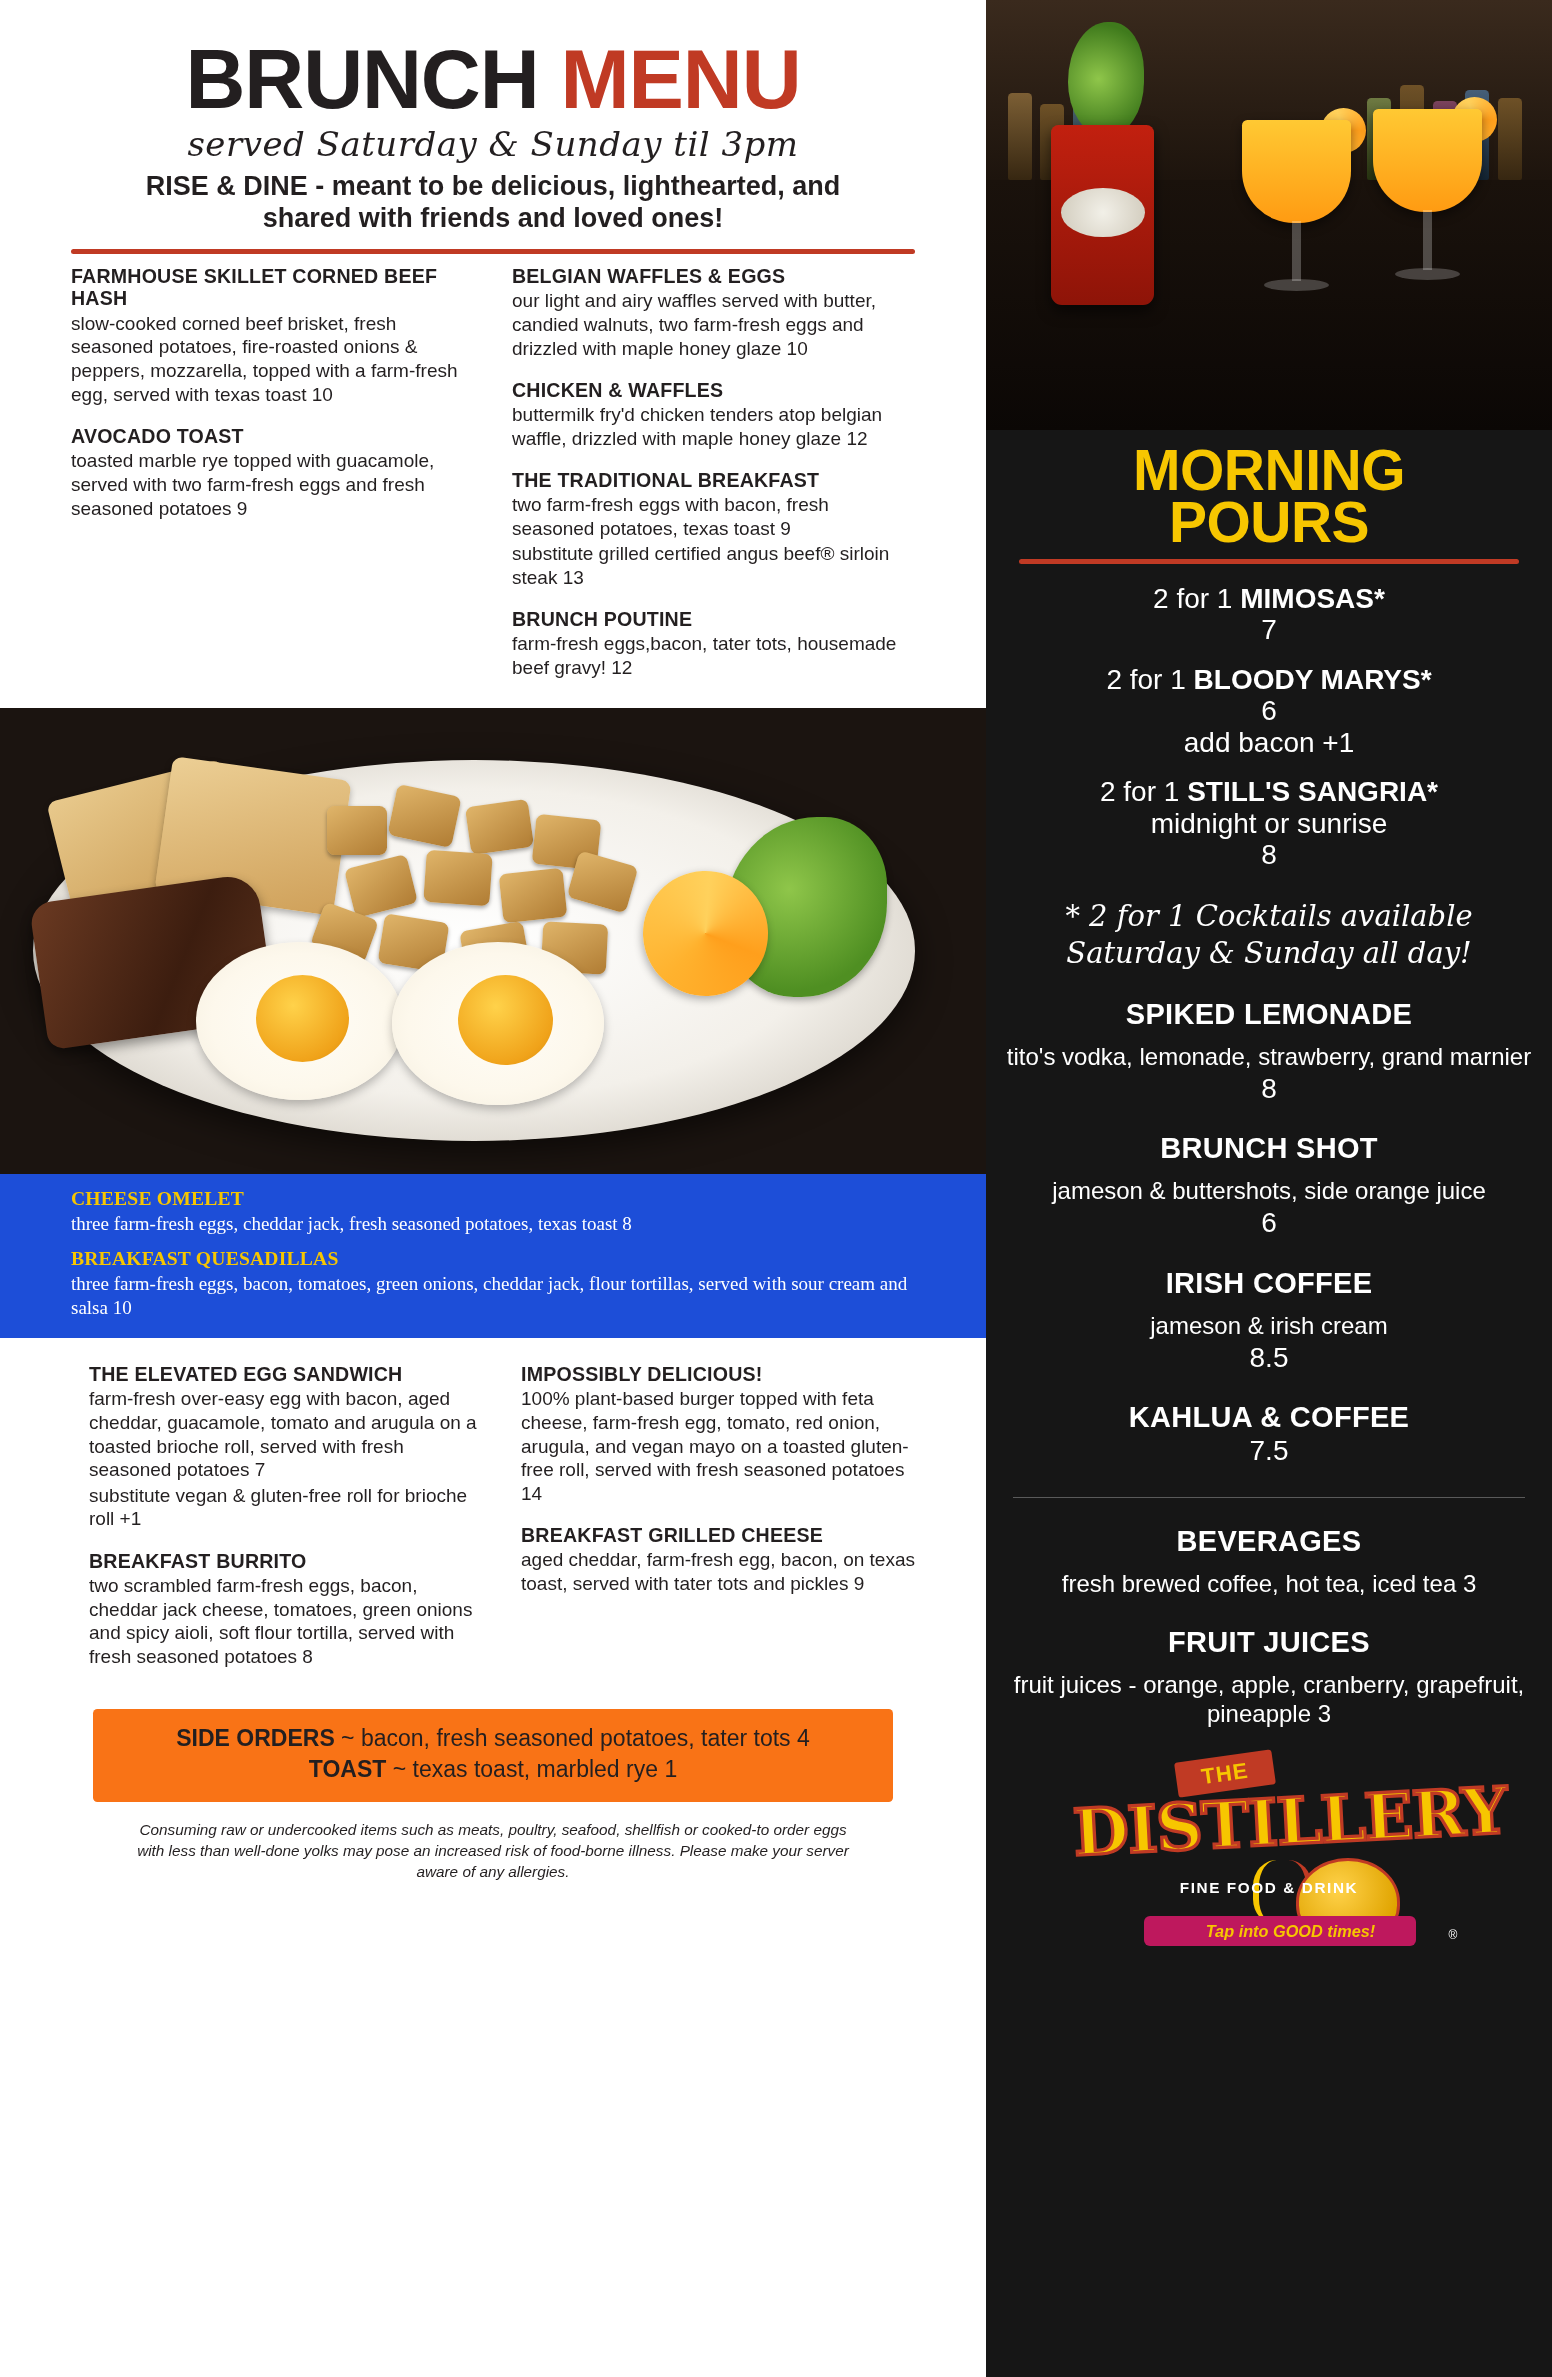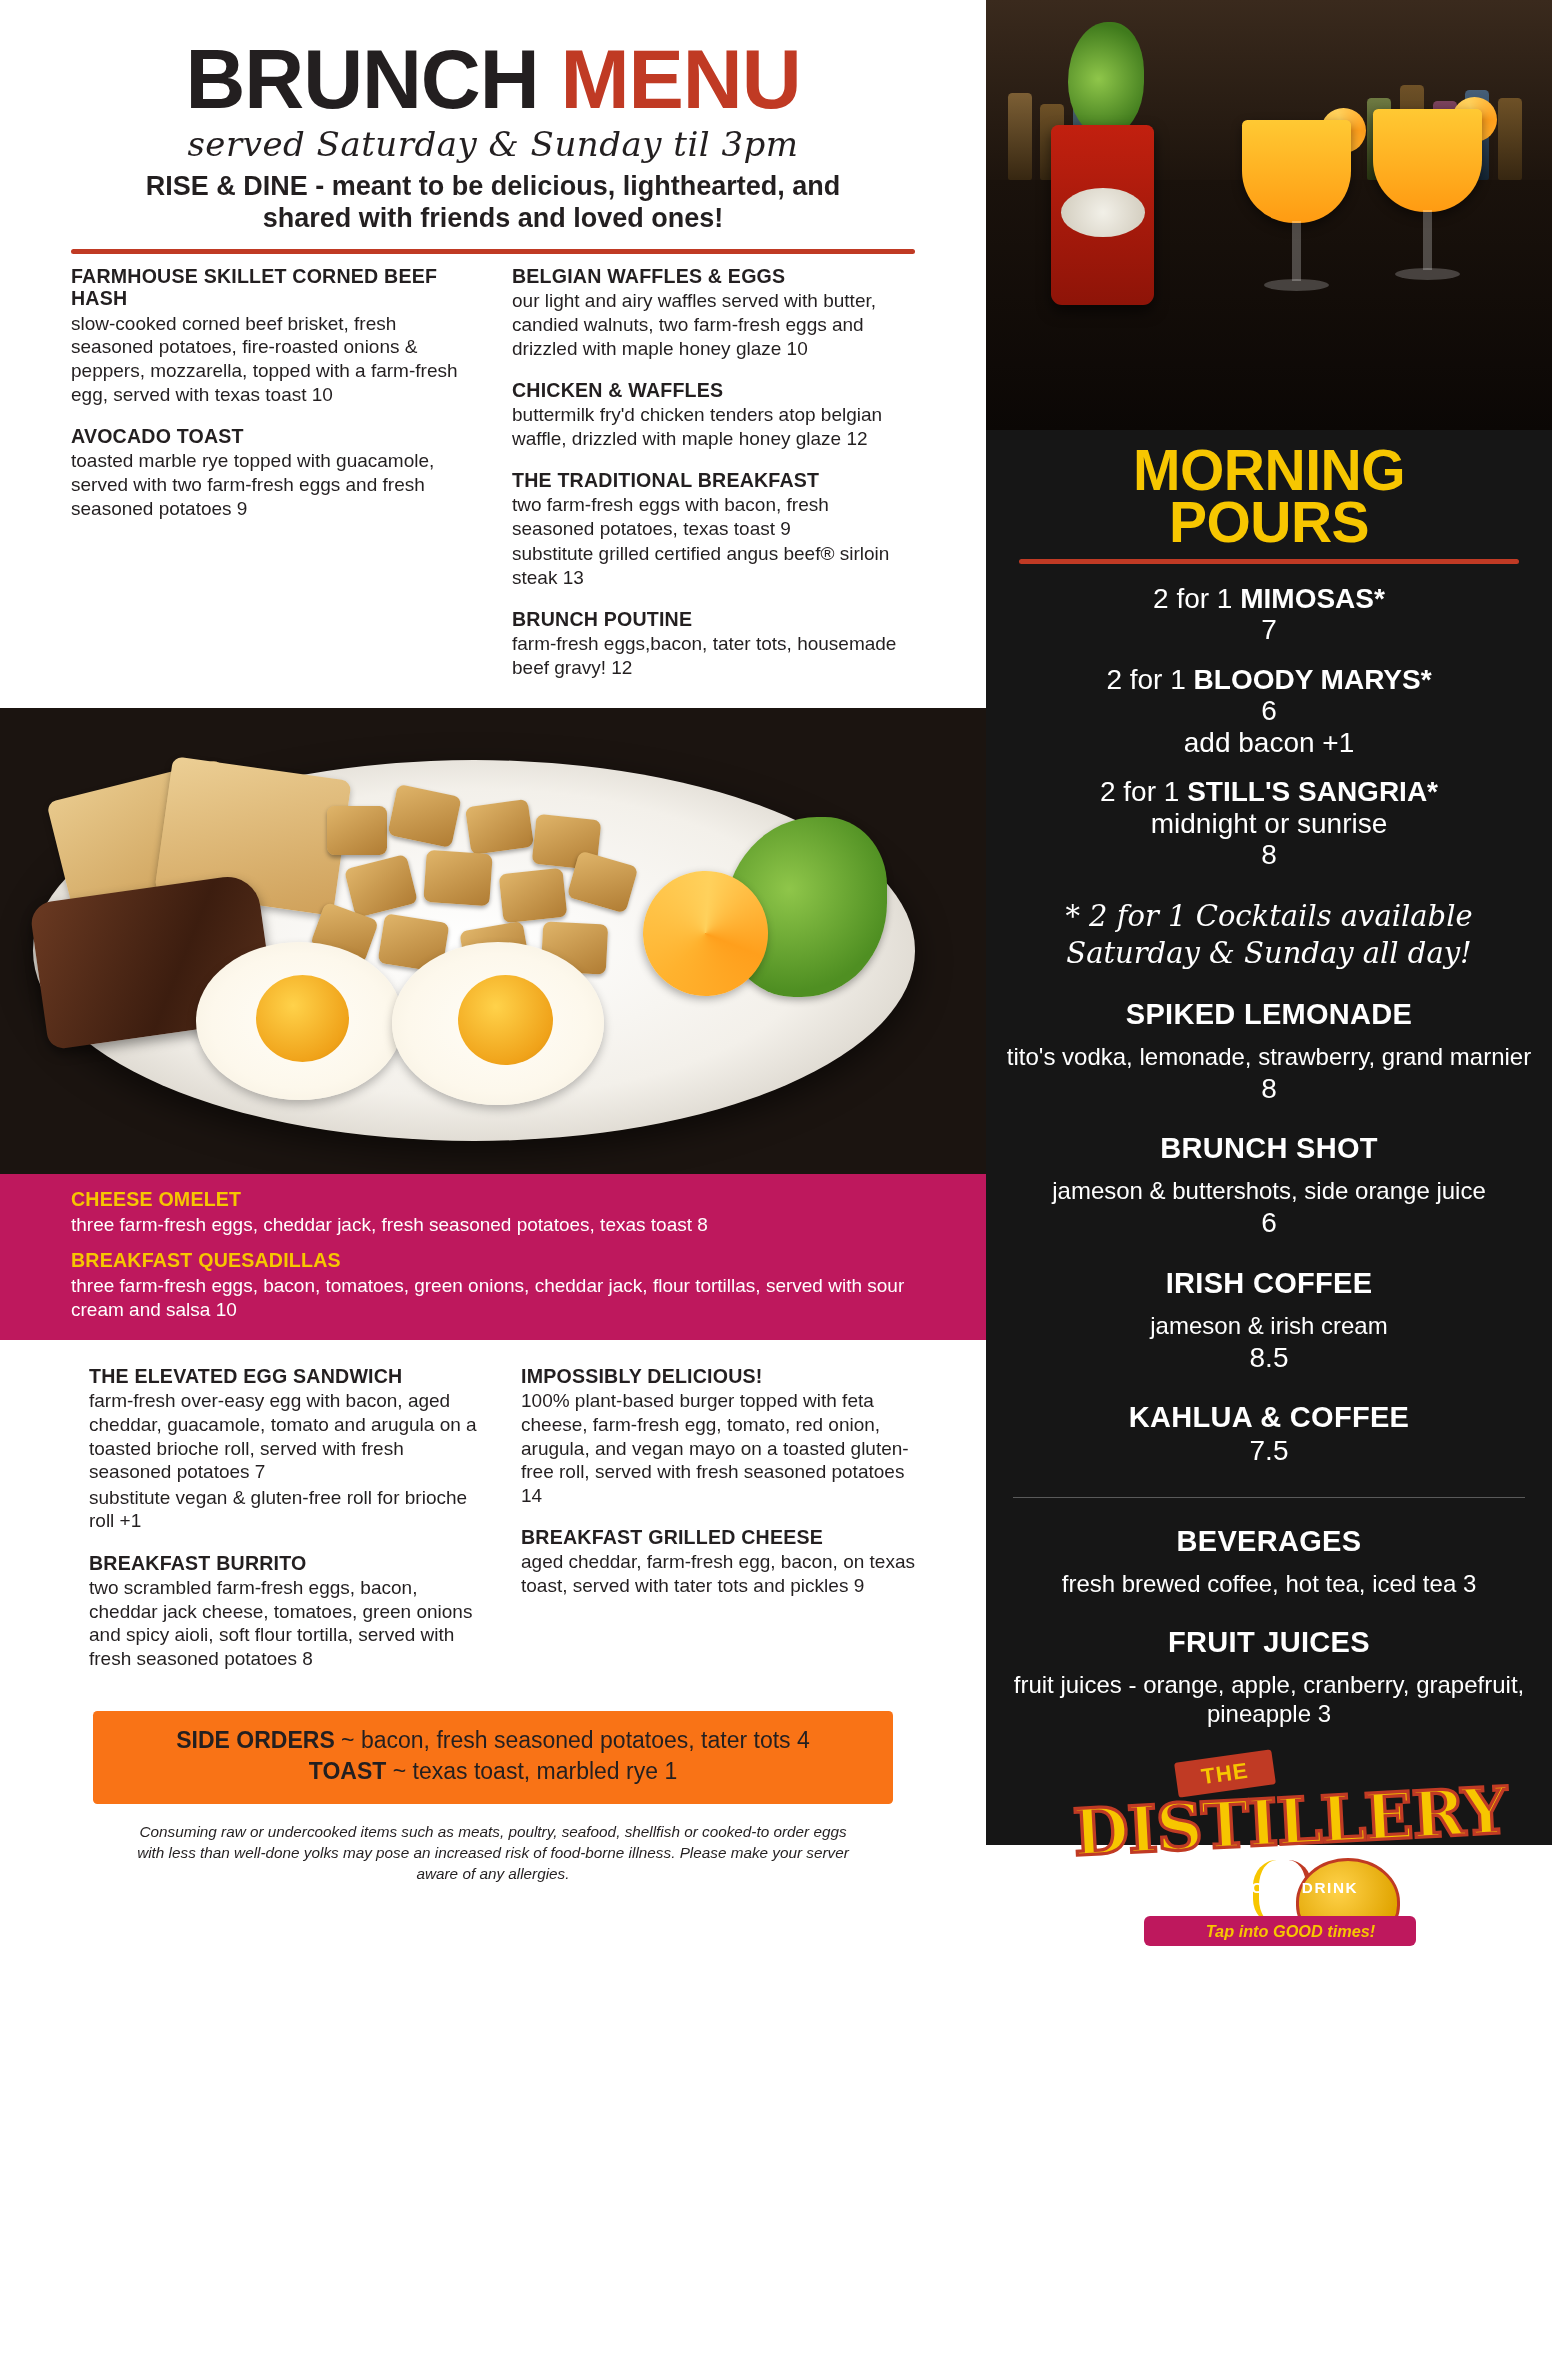--- a/index.html
+++ b/index.html
@@ -66,21 +66,21 @@
   .toast1{position:absolute;left:60px;top:71px;width:180px;height:136px;background:linear-gradient(160deg,#e8c98c,#c99a52);transform:rotate(-14deg);border-radius:9.8px;box-shadow:0 3.3px 7.6px rgba(0,0,0,.3);}
   .toast2{position:absolute;left:163px;top:60px;width:180px;height:136px;background:linear-gradient(160deg,#eccf95,#cfa059);transform:rotate(8deg);border-radius:9.8px;box-shadow:0 3.3px 7.6px rgba(0,0,0,.3);}
   .steak{position:absolute;left:38px;top:180px;width:229px;height:147px;background:linear-gradient(120deg,#6b3a22,#3c1d0f 60%,#58301b);border-radius:22px 33px 27px 16.3px;transform:rotate(-8deg);box-shadow:0 5.4px 12px rgba(0,0,0,.4);}
   .pot{position:absolute;background:linear-gradient(150deg,#e0b56a,#b07c33);border-radius:7.6px;box-shadow:0 2.2px 4.4px rgba(0,0,0,.35);}
   .egg{position:absolute;background:radial-gradient(ellipse at 50% 50%, #fffdf7 0%, #fdf8ec 60%, #f3ecdc 100%);border-radius:50%;box-shadow:0 4.4px 9.8px rgba(0,0,0,.25);}
   .yolk{position:absolute;background:radial-gradient(circle at 40% 35%, #ffd24a, #f0a31a 70%, #d98a09 100%);border-radius:50%;}
   .orange{position:absolute;left:643px;top:163px;width:125px;height:125px;background:conic-gradient(from 200deg,#ffb22e,#ffd15c 40%,#ff9f1c 70%,#ffb22e);border-radius:50% 50% 50% 50%;transform:rotate(20deg);box-shadow:0 3.3px 8.7px rgba(0,0,0,.3);}
   .lettuce{position:absolute;left:724px;top:109px;width:163px;height:180px;background:radial-gradient(circle at 40% 40%, #8fc64a, #4f8f22 70%);border-radius:60% 40% 55% 45%;box-shadow:0 3.3px 7.6px rgba(0,0,0,.3);}
 
   
-  .redband{background:#be185d;padding:14px 71px 18.5px 71px;}
+  .redband{background:#1d4ed8;padding:14px 71px 18.5px 71px;font-family:Liberation Serif, serif;}
   .red-item{margin-bottom:13px;}
   .red-item:last-child{margin-bottom:0;}
   .red-name{font-size:19.6px;font-weight:bold;color:#f7c600;letter-spacing:0.2px;}
   .red-desc{font-size:19px;color:#ffffff;line-height:1.25;margin-top:1.6px;}
 
   
   .cols2{display:flex;padding:25px 71px 0 89px;gap:38px;}
 
   
   .yellow{
@@ -89,21 +89,21 @@
   }
   .yellow-line{font-size:23px;color:#231f20;line-height:1.35;}
   .yellow-line b{font-weight:bold;}
 
   .disclaimer{
     margin:18.5px 131px 0 131px;text-align:center;
     font-size:15.3px;line-height:1.35;color:#231f20;font-style:italic;
   }
 
   
-  .right{position:absolute;left:986px;top:0;width:566px;height:1845px;background:#161616;}
+  .right{position:absolute;left:986px;top:0;width:566px;height:2377px;background:#161616;}
   .photo{
     position:relative;width:566px;height:430px;overflow:hidden;
     background:linear-gradient(180deg,#2a1a12 0%, #120c08 100%);
   }
   .bar-shelf{position:absolute;left:0;top:0;width:566px;height:180px;
     background:linear-gradient(180deg,#3a2a1d,#1d140d);}
   .bottle{position:absolute;bottom:0;width:24px;height:82px;background:linear-gradient(180deg,#7a5a2a,#3b2a12);border-radius:4.4px 4.4px 2.2px 2.2px;opacity:.85;}
   .bar-top{position:absolute;left:0;top:180px;width:566px;height:251px;background:linear-gradient(180deg,#1a120c,#0b0705);}
   .bloody{position:absolute;left:65px;top:125px;width:103px;height:180px;
     background:linear-gradient(180deg,#c2200f,#8e1408);border-radius:7.6px 7.6px 11px 11px;

